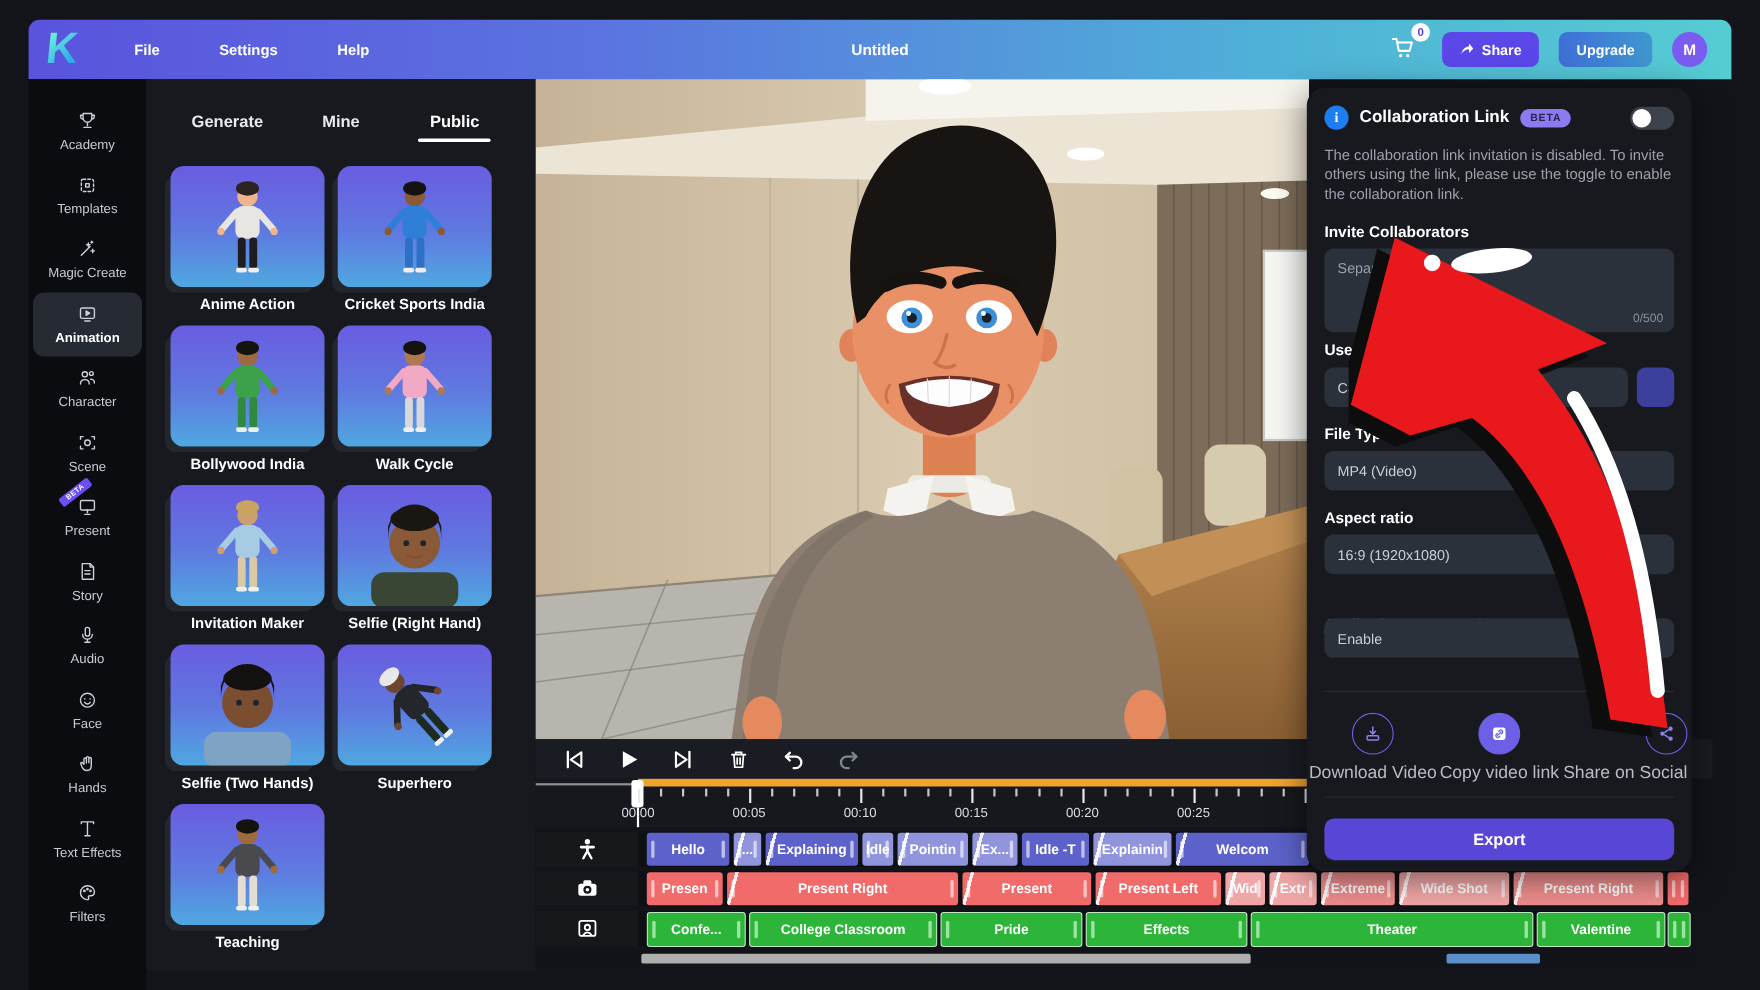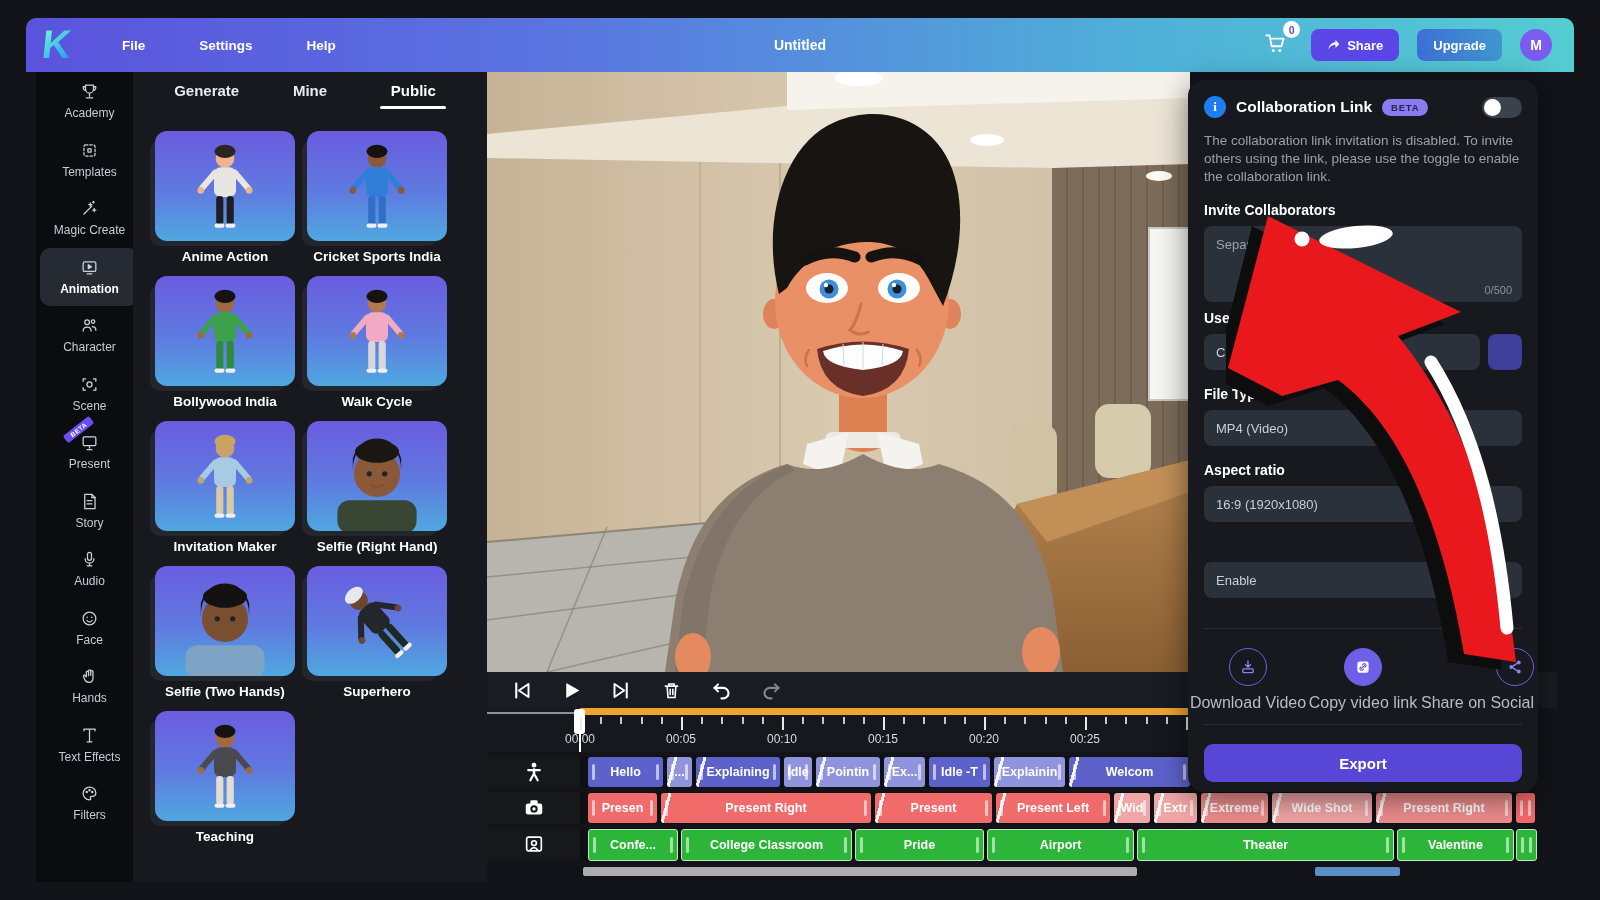--- a/index.html
+++ b/index.html
@@ -23,31 +23,31 @@
   .cart-badge{position:absolute;right:-7px;top:-9px;background:#fff;color:#5b46e8;border-radius:50%;
     width:17px;height:17px;font-size:10.5px;font-weight:bold;display:flex;align-items:center;justify-content:center;}
   .btn-share{background:#5b46e8;color:#fff;border:none;border-radius:8px;height:32px;padding:0 16px;
     font-size:13px;font-weight:700;display:flex;align-items:center;gap:7px;font-family:inherit;}
   .btn-upgrade{background:linear-gradient(90deg,#3e6fd6,#3f97cf);color:#fff;border:none;border-radius:8px;
     height:32px;padding:0 16px;font-size:13px;font-weight:700;font-family:inherit;}
   .avatar{width:32px;height:32px;border-radius:50%;background:#7a5cf0;color:#fff;font-weight:700;
     font-size:14px;display:flex;align-items:center;justify-content:center;}
 
   
-  .sidebar{left:36px;top:72px;width:107px;height:810px;background:#0a0c10;display:flex;flex-direction:column;}
+  .sidebar{left:26px;top:72px;width:107px;height:810px;background:#0a0c10;display:flex;flex-direction:column;padding-top:18px;}
   .side-item{height:58.5px;display:flex;flex-direction:column;align-items:center;justify-content:center;gap:5px;
     color:#c6cbd4;font-size:12px;margin:0 4px;border-radius:10px;position:relative;}
   .side-item svg{width:19px;height:19px;stroke:#cdd2da;fill:none;stroke-width:1.6;stroke-linecap:round;stroke-linejoin:round;}
   .side-item.active{background:#262a33;color:#fff;font-weight:700;}
   .beta-ribbon{position:absolute;top:2px;left:22px;background:#6b4df0;color:#fff;font-size:6.5px;font-weight:700;
     padding:1px 7px;transform:rotate(-38deg);border-radius:2px;letter-spacing:.5px;}
 
   
   .library{left:133px;top:72px;width:354px;height:810px;background:#17191f;}
-  .tabs{display:flex;padding:10px 22px 8px 22px;gap:0;}
+  .tabs{display:flex;padding:30px 22px 8px 22px;gap:0;}
   .tab{flex:1;text-align:center;color:#e8eaef;font-size:15px;font-weight:600;padding-bottom:10px;position:relative;}
   .tab.active{font-weight:700;color:#fff;}
   .tab.active:after{content:"";position:absolute;left:50%;transform:translateX(-50%);bottom:0;width:66px;height:3px;background:#fff;border-radius:2px;}
   .cards{display:grid;grid-template-columns:140px 140px;column-gap:12px;row-gap:12px;padding:14px 0 0 22px;}
   .card{width:140px;}
   .card-img{width:140px;height:110px;border-radius:12px;background:linear-gradient(180deg,#6a5ce0 0%,#5f7ae0 55%,#4fa8e0 100%);
     box-shadow:-7px 7px 0 -2px #23262d;position:relative;overflow:hidden;}
   .card-img svg{width:100%;height:100%;}
   .card-label{color:#fff;font-size:13.5px;font-weight:700;text-align:center;padding:8px 0 0 0;white-space:nowrap;}
 
@@ -691,21 +691,21 @@
         <div class="clip g" style="left: 101px; width: 88px;">
           <span>Confe...</span>
         </div>
         <div class="clip g" style="left: 194px; width: 169px;">
           <span>College Classroom</span>
         </div>
         <div class="clip g" style="left: 368px; width: 127px;">
           <span>Pride</span>
         </div>
         <div class="clip g" style="left: 500px; width: 145px;">
-          <span>Airport</span>
+          <span>Effects</span>
         </div>
         <div class="clip g" style="left: 650px; width: 255px;">
           <span>Theater</span>
         </div>
         <div class="clip g" style="left: 910px; width: 115px;">
           <span>Valentine</span>
         </div>
         <div class="clip g" style="left: 1029px; width: 19px;">
           <span></span>
         </div>

